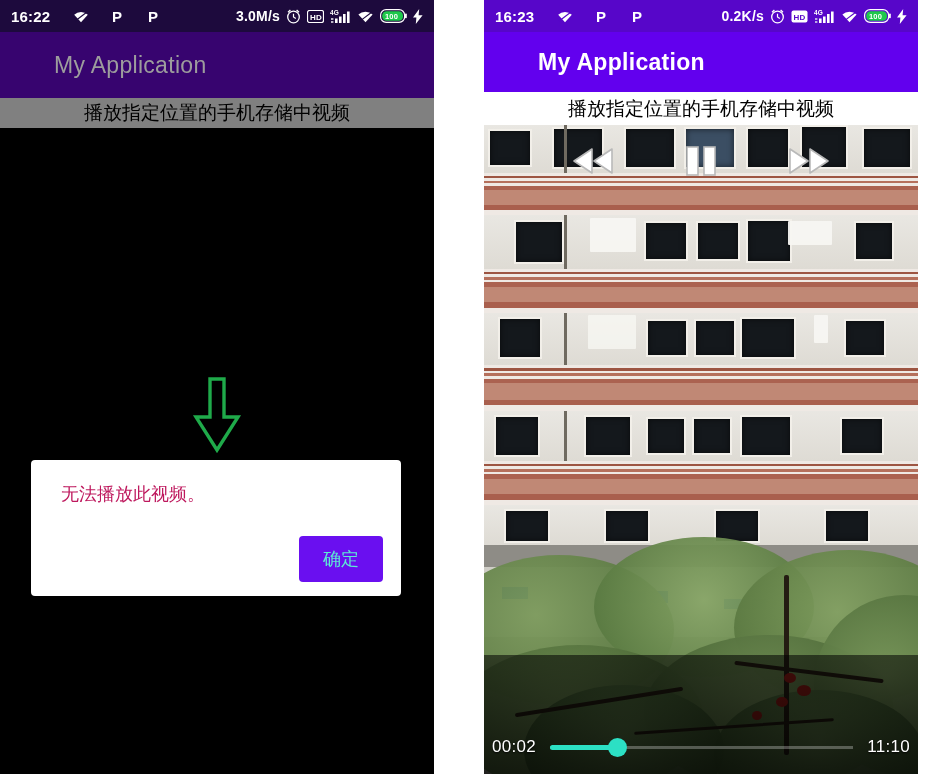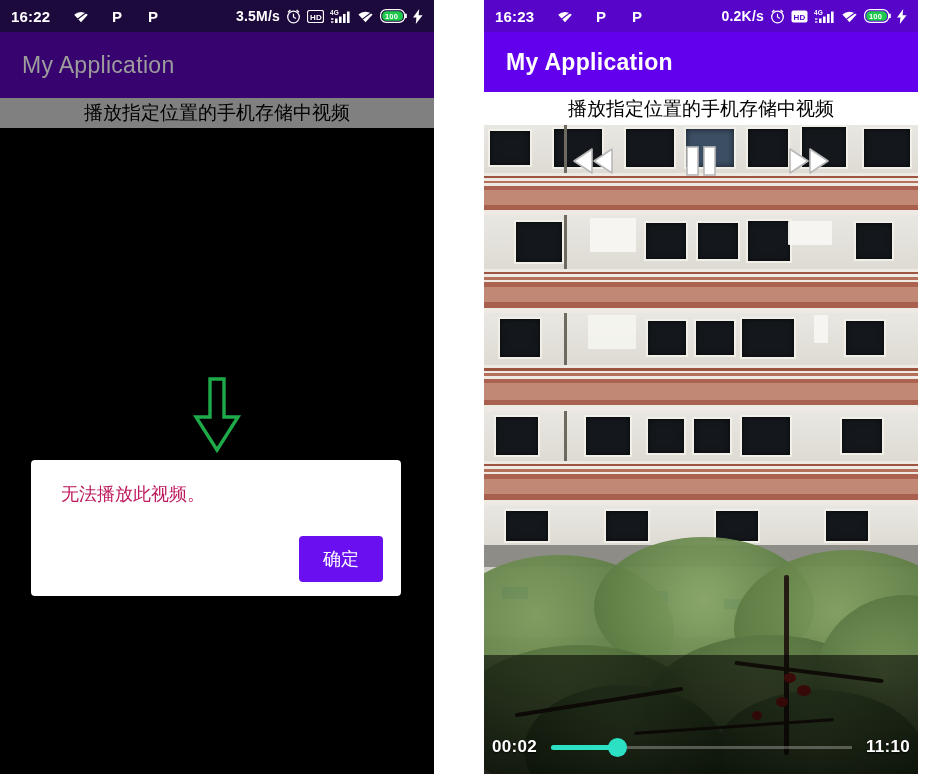--- a/index.html
+++ b/index.html
@@ -22,21 +22,21 @@
   .sb-group-left  { display:flex; align-items:center; gap:23px; }
   .sb-group-right { display:flex; align-items:center; gap:6px; margin-left:auto; }
   .sb-speed { font-size:14px; font-weight:700; }
   .ico { display:inline-block; line-height:0; }
   .ico svg { display:block; }
 
   
   .appbar { width:100%; display:flex; align-items:center; padding-left:22px; }
   .appbar-left  { height:66px; background:#37046f; }
   .appbar-right { height:60px; background:#6200ee; }
-  .appbar-title { font-size:23px; font-weight:400; letter-spacing:.3px; }
+  .appbar-title { font-size:23px; font-weight:400; letter-spacing:.3px;margin-left:32px; }
   .appbar-left  .appbar-title { color:#9d9d9d; }
   .appbar-right .appbar-title { color:#ffffff; font-weight:700; font-size:23px; }
 
   
   .subtitle { width:100%; display:flex; align-items:center; justify-content:center;
               font-size:19px; color:#000; }
   .subtitle-left  { height:30px; background:#808080; }
   .subtitle-right { height:33px; background:#ffffff; }
 
   
@@ -46,21 +46,21 @@
   .annot-text { top:213px; color:#1faa4a; font-size:22px; font-weight:700; letter-spacing:1px; }
   .annot-arrow { top:248px; display:flex; justify-content:center; }
 
   
   .dialog { position:absolute; left:31px; top:332px; width:370px; height:136px;
             background:#fff; border-radius:4px;
             box-shadow:0 3px 10px rgba(0,0,0,.55);
             padding:22px 18px 14px 30px; display:flex; flex-direction:column; }
   .dialog-msg { font-size:18px; color:#be185d; }
   .dialog-actions { margin-top:auto; display:flex; justify-content:flex-end; }
-  .dialog-btn { background:#6a0ff0; color:#ffffff; border:none; border-radius:4px;
+  .dialog-btn { background:#6a0ff0; color:#5eead4; border:none; border-radius:4px;
                 padding:11px 24px; font-size:18px; cursor:pointer;
                 font-family:"Liberation Sans","DejaVu Sans",sans-serif; }
 
   
   .video { position:relative; width:434px; height:649px; overflow:hidden; background:#0a0a0a; }
   .video-scene { position:absolute; inset:0; }
 
   
   .bld { position:absolute; left:0; width:100%; }
   .bld-wall { background:
@@ -95,21 +95,21 @@
   .fruit { position:absolute; border-radius:50%; background:#8e1a14; }
 
   
   .ctrl-scrim { position:absolute; left:0; right:0; bottom:0; height:119px;
                 background:linear-gradient(180deg, rgba(0,0,0,.55) 0%, rgba(0,0,0,.78) 100%); }
   .ctrl-row { position:absolute; left:0; right:0; top:20px;
               display:flex; align-items:center; justify-content:center; gap:68px; }
   .ctrl-btn { cursor:pointer; line-height:0; }
   .seek-row { position:absolute; left:0; right:0; bottom:17px;
               display:flex; align-items:center; padding:0 8px; }
-  .time { color:#fff; font-size:17px; font-weight:700; letter-spacing:.3px;
+  .time { color:#fff; font-size:17px; font-weight:400; letter-spacing:.3px;
           text-shadow:0 1px 2px rgba(0,0,0,.9); }
   .seek { position:relative; flex:1; height:18px; margin:0 14px; display:flex; align-items:center; }
   .seek-track { position:absolute; left:0; right:0; height:3px; background:rgba(255,255,255,.28); }
   .seek-fill  { position:absolute; left:0; width:22%; height:5px; background:#2ce0c4; border-radius:3px; }
   .seek-thumb { position:absolute; left:22%; width:19px; height:19px; margin-left:-9px;
                 border-radius:50%; background:#2ce0c4; }
   .watermark { position:absolute; right:4px; bottom:4px; color:#cfcfcf; font-size:20px;
                opacity:.88; white-space:nowrap; }
 </style>
 </head>
@@ -133,21 +133,21 @@
               <text x="0" y="13" font-size="15" font-weight="700" font-family="Liberation Sans" fill="#fff">P</text>
             </svg>
           </span>
         <span class="ico">
             <svg width="13" height="15" viewBox="0 0 13 15">
               <text x="0" y="13" font-size="15" font-weight="700" font-family="Liberation Sans" fill="#fff">P</text>
             </svg>
           </span>
       </div>
       <div class="sb-group-right">
-        <span class="sb-speed">3.5M/s</span>
+        <span class="sb-speed">3.0M/s</span>
         <span class="ico">
             <svg width="15" height="15" viewBox="0 0 15 15">
               <circle cx="7.5" cy="8" r="5.8" fill="none" stroke="#fff" stroke-width="1.3"></circle>
               <path d="M7.5 4.8V8l2.3 1.6" stroke="#fff" stroke-width="1.2" fill="none"></path>
               <path d="M2 3.2 4.4 1M13 3.2 10.6 1" stroke="#fff" stroke-width="1.3"></path>
             </svg>
           </span>
         <span class="ico">
             <svg width="17" height="13" viewBox="0 0 17 13">
               <rect x="0.5" y="0.5" width="16" height="12" rx="2" fill="none" stroke="#fff" stroke-width="1.2"></rect>

